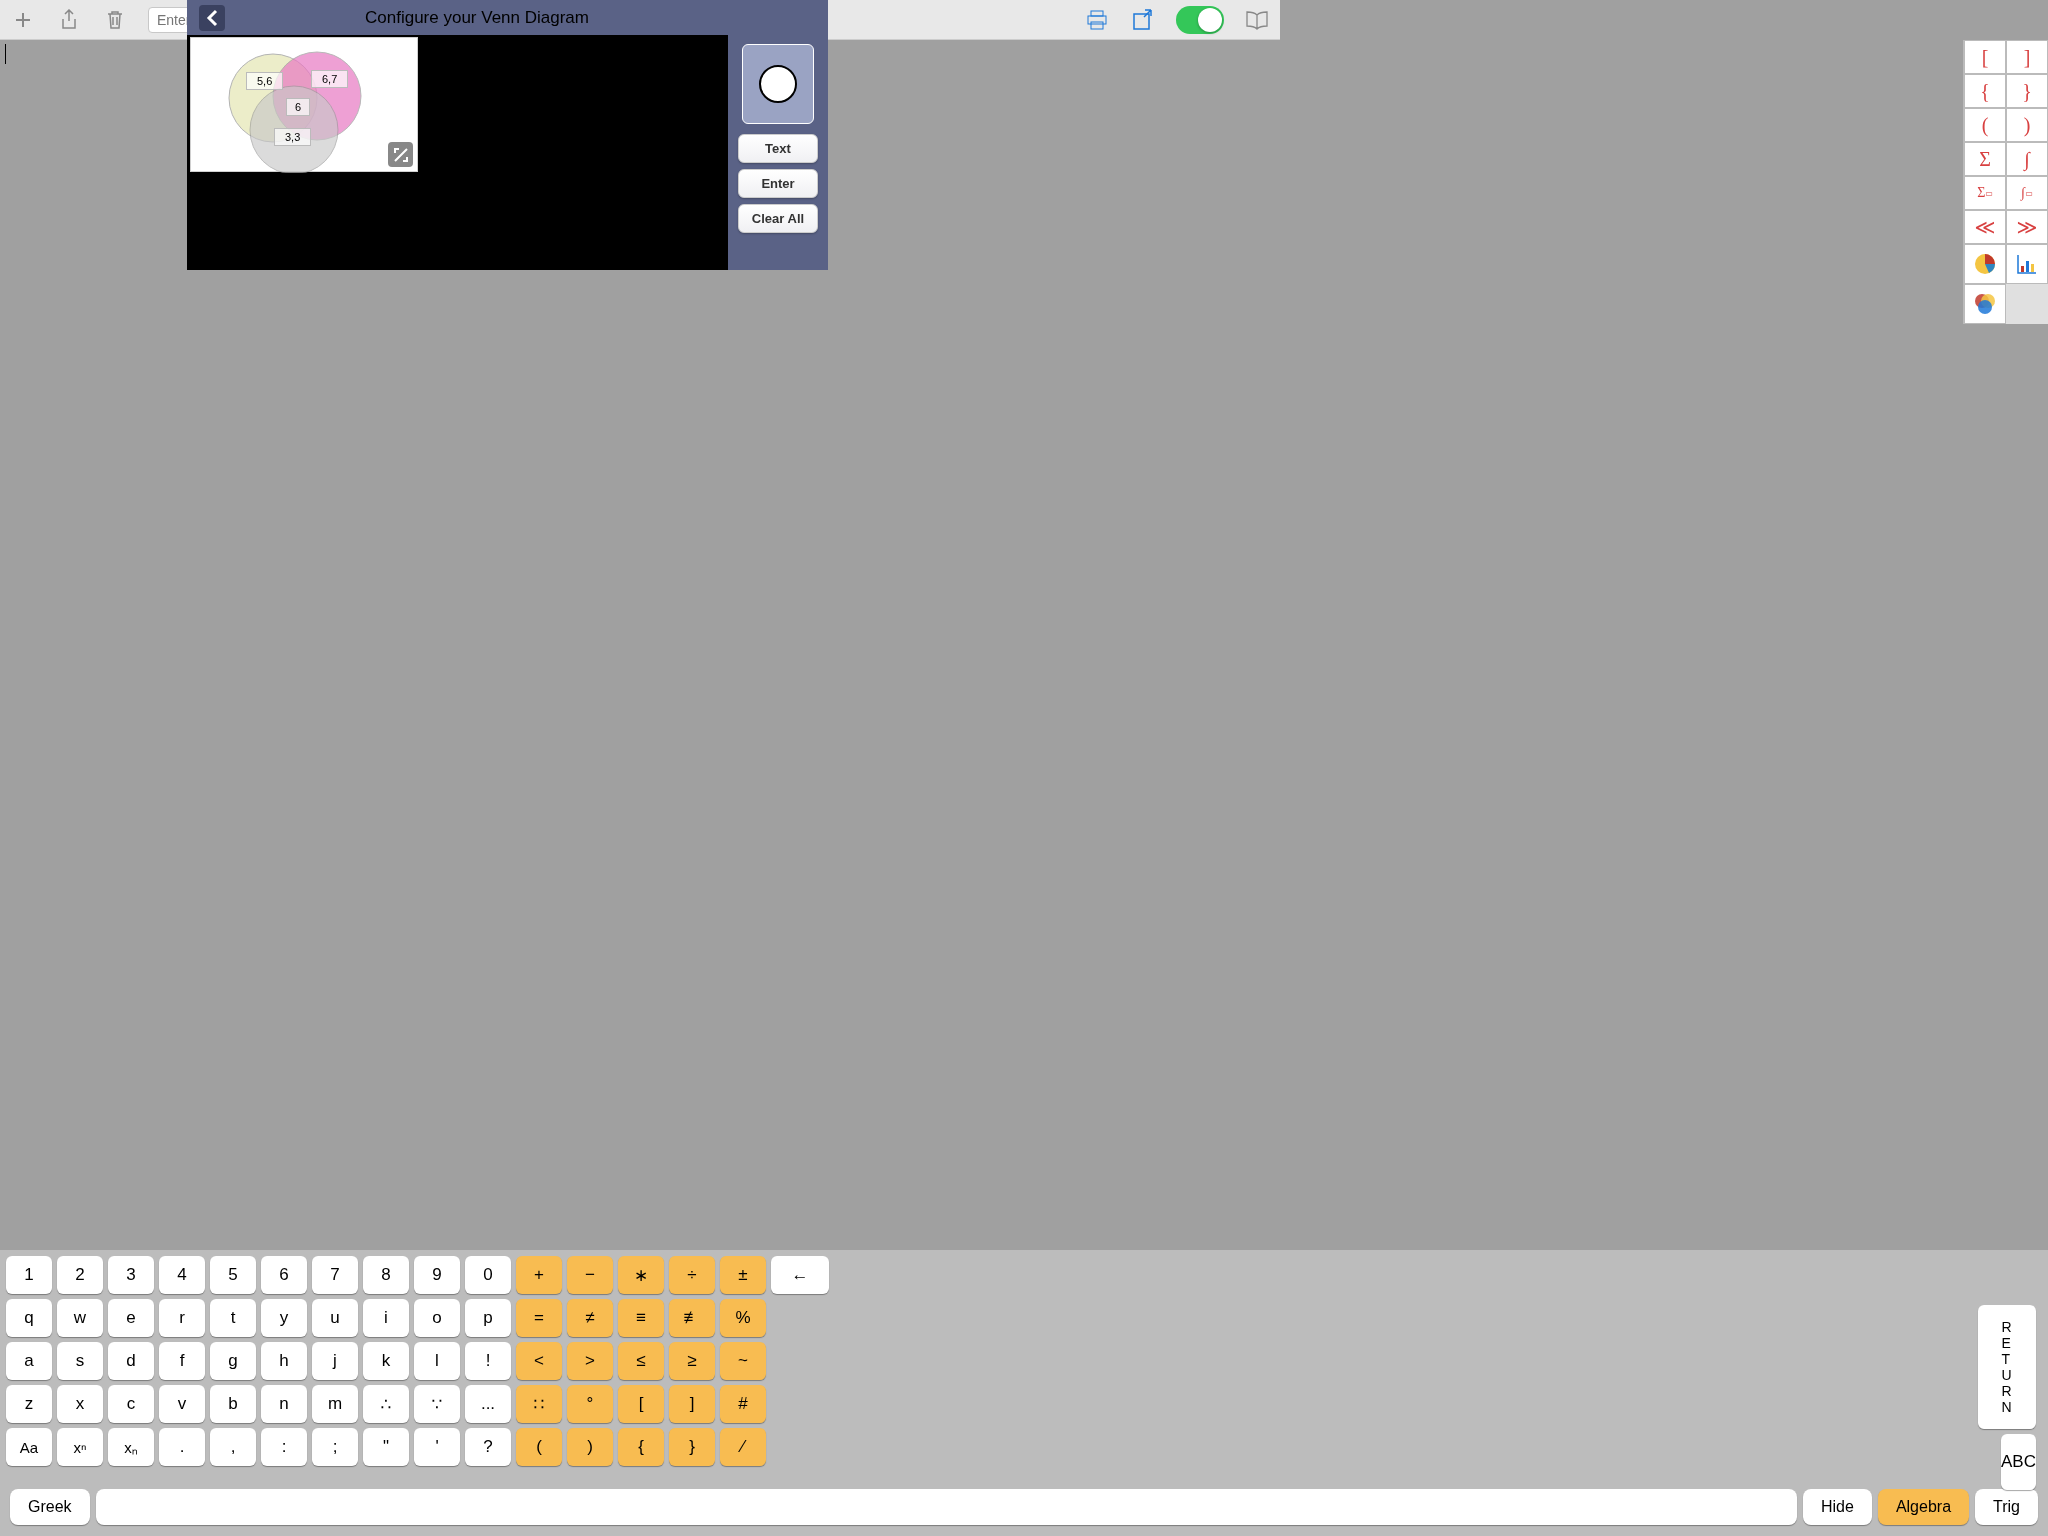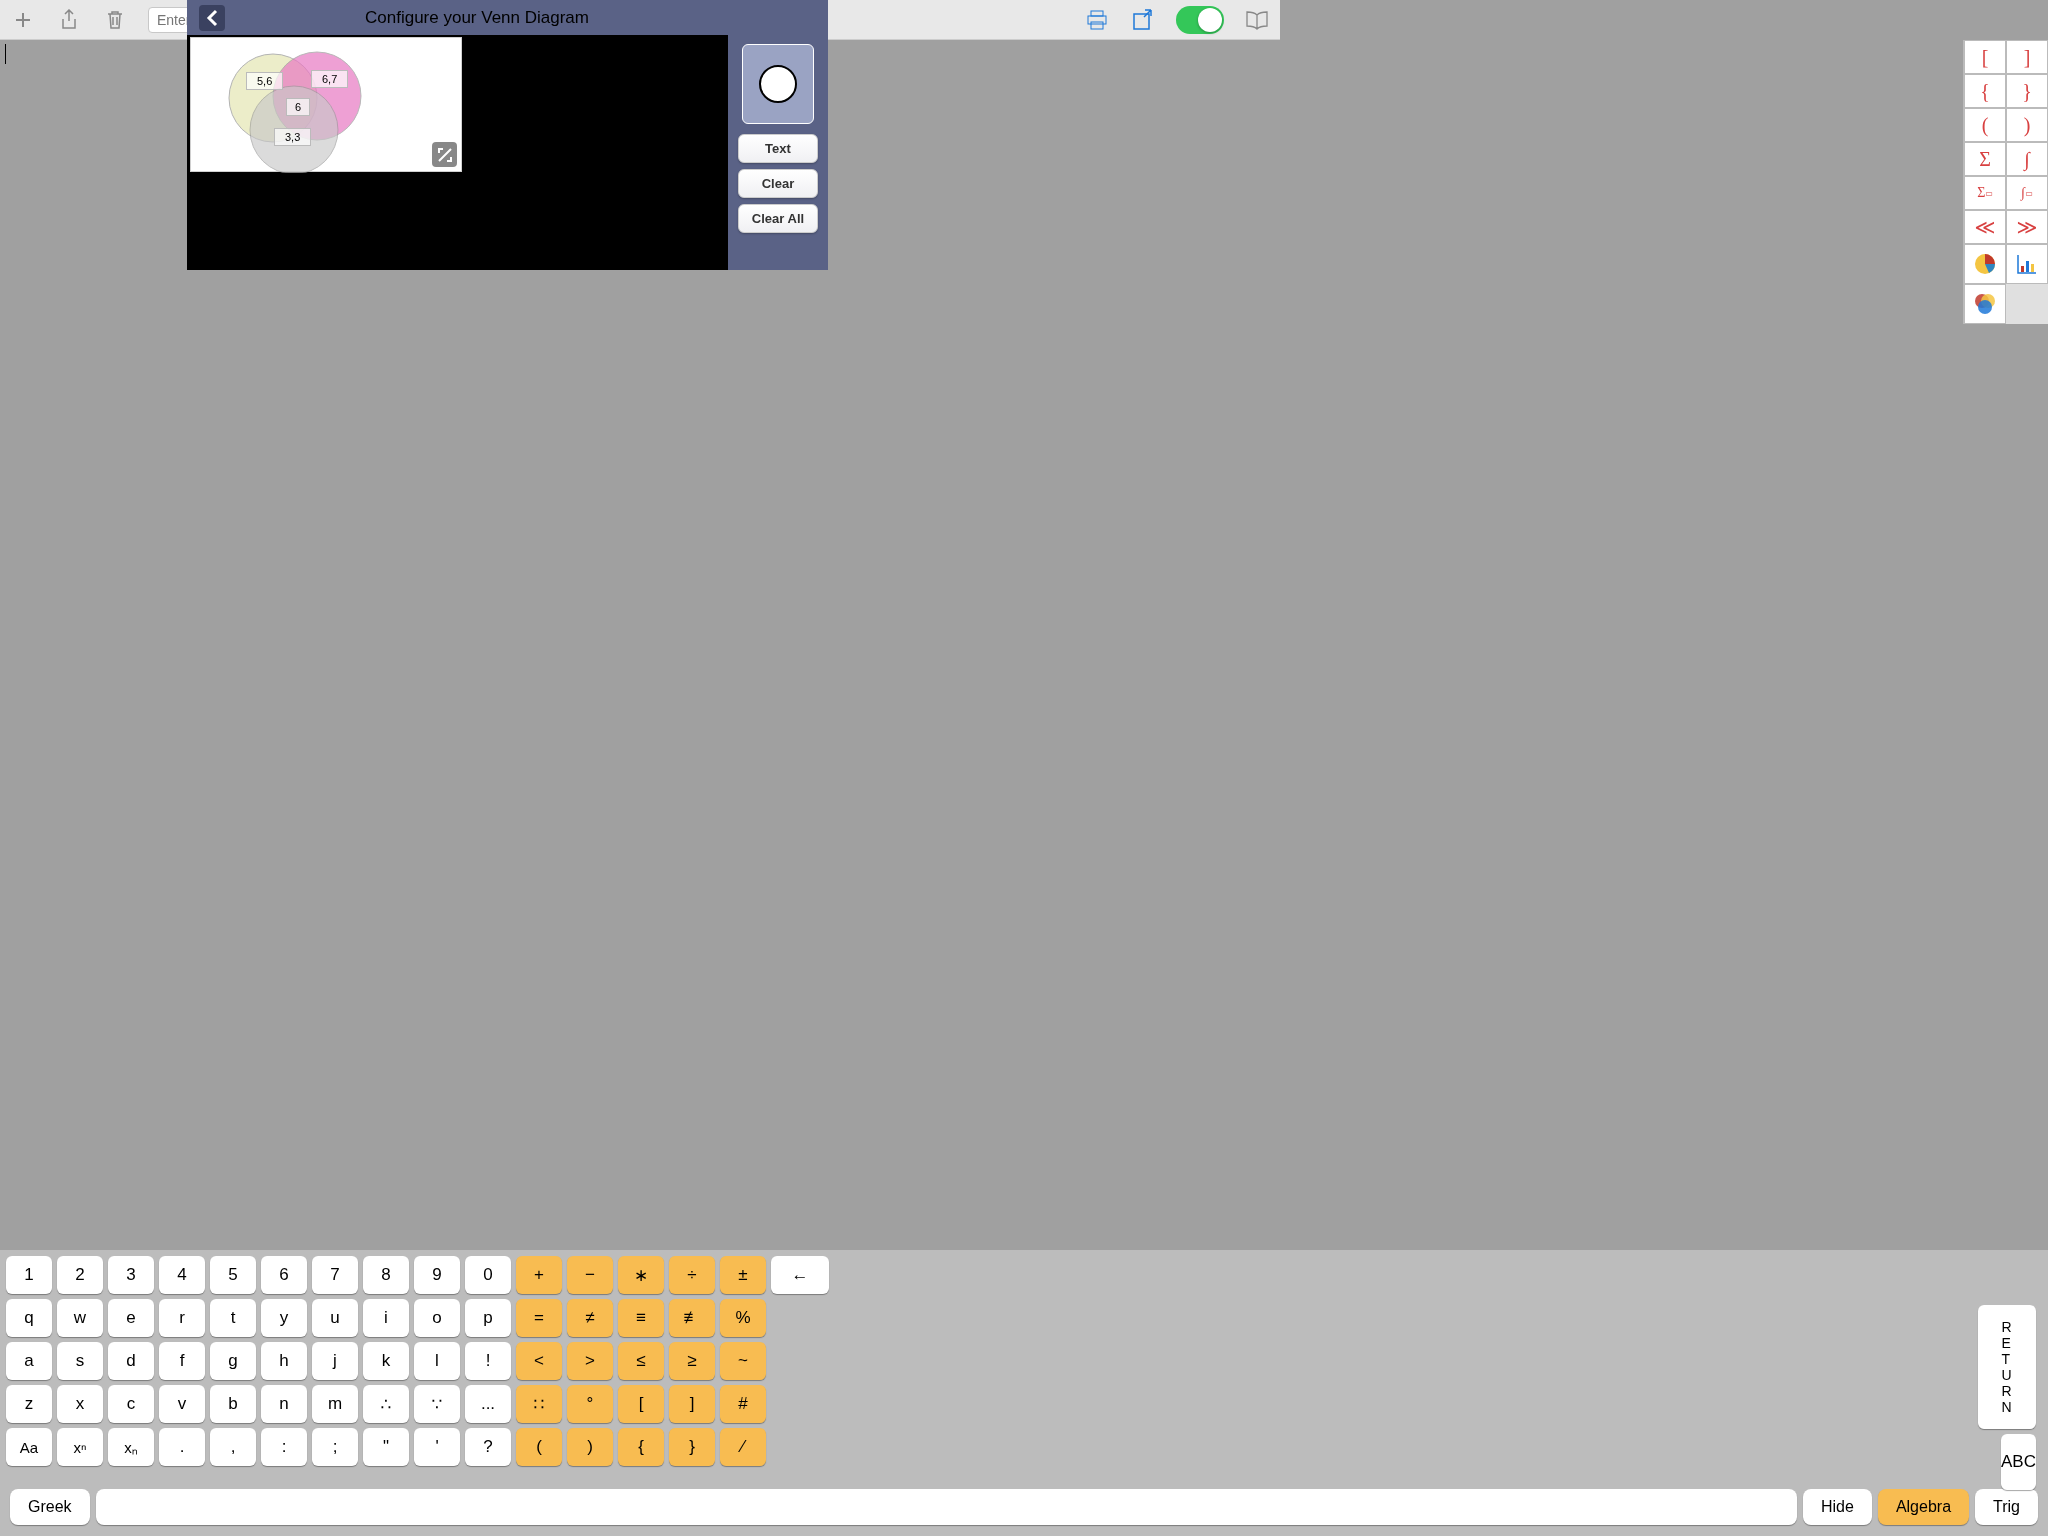--- a/index.html
+++ b/index.html
@@ -74,21 +74,21 @@
   font-size: 17px;
   font-weight: 400;
   text-align: center;
 }
 .camera-icon { color: #fff; width: 24px; }
 
 
 .venn-canvas {
   position: absolute;
   top: 37px; left: 3px;
-  width: 272px; height: 135px;
+  width: 228px; height: 135px;
   background: #fff;
   border: 1px solid #d0d0d0;
 }
 .expand-btn {
   position: absolute;
   bottom: 4px; right: 4px;
   width: 25px; height: 25px;
   background: #888;
   border-radius: 4px;
   display: flex; align-items: center; justify-content: center;
@@ -343,21 +343,21 @@
       <svg width="16" height="16" viewBox="0 0 16 16">
           <path d="M2 6V2h4M14 10v4h-4M2 14l12-12" stroke="#fff" stroke-width="2" fill="none"></path>
         </svg>
     </div>
   </div>
   <div class="side-panel">
     <div class="circle-tool">
         <div class="circ"></div>
       </div>
     <div class="side-btn">Text</div>
-    <div class="side-btn">Clear</div>
+    <div class="side-btn">Enter</div>
     <div class="side-btn">Clear All</div>
   </div>
 </div>
 
 <div class="keyboard">
 <div class="kb-main">
 <div class="kb-rows">
   <div class="kb-row">
     <div class="key">1</div>
     <div class="key">2</div>

